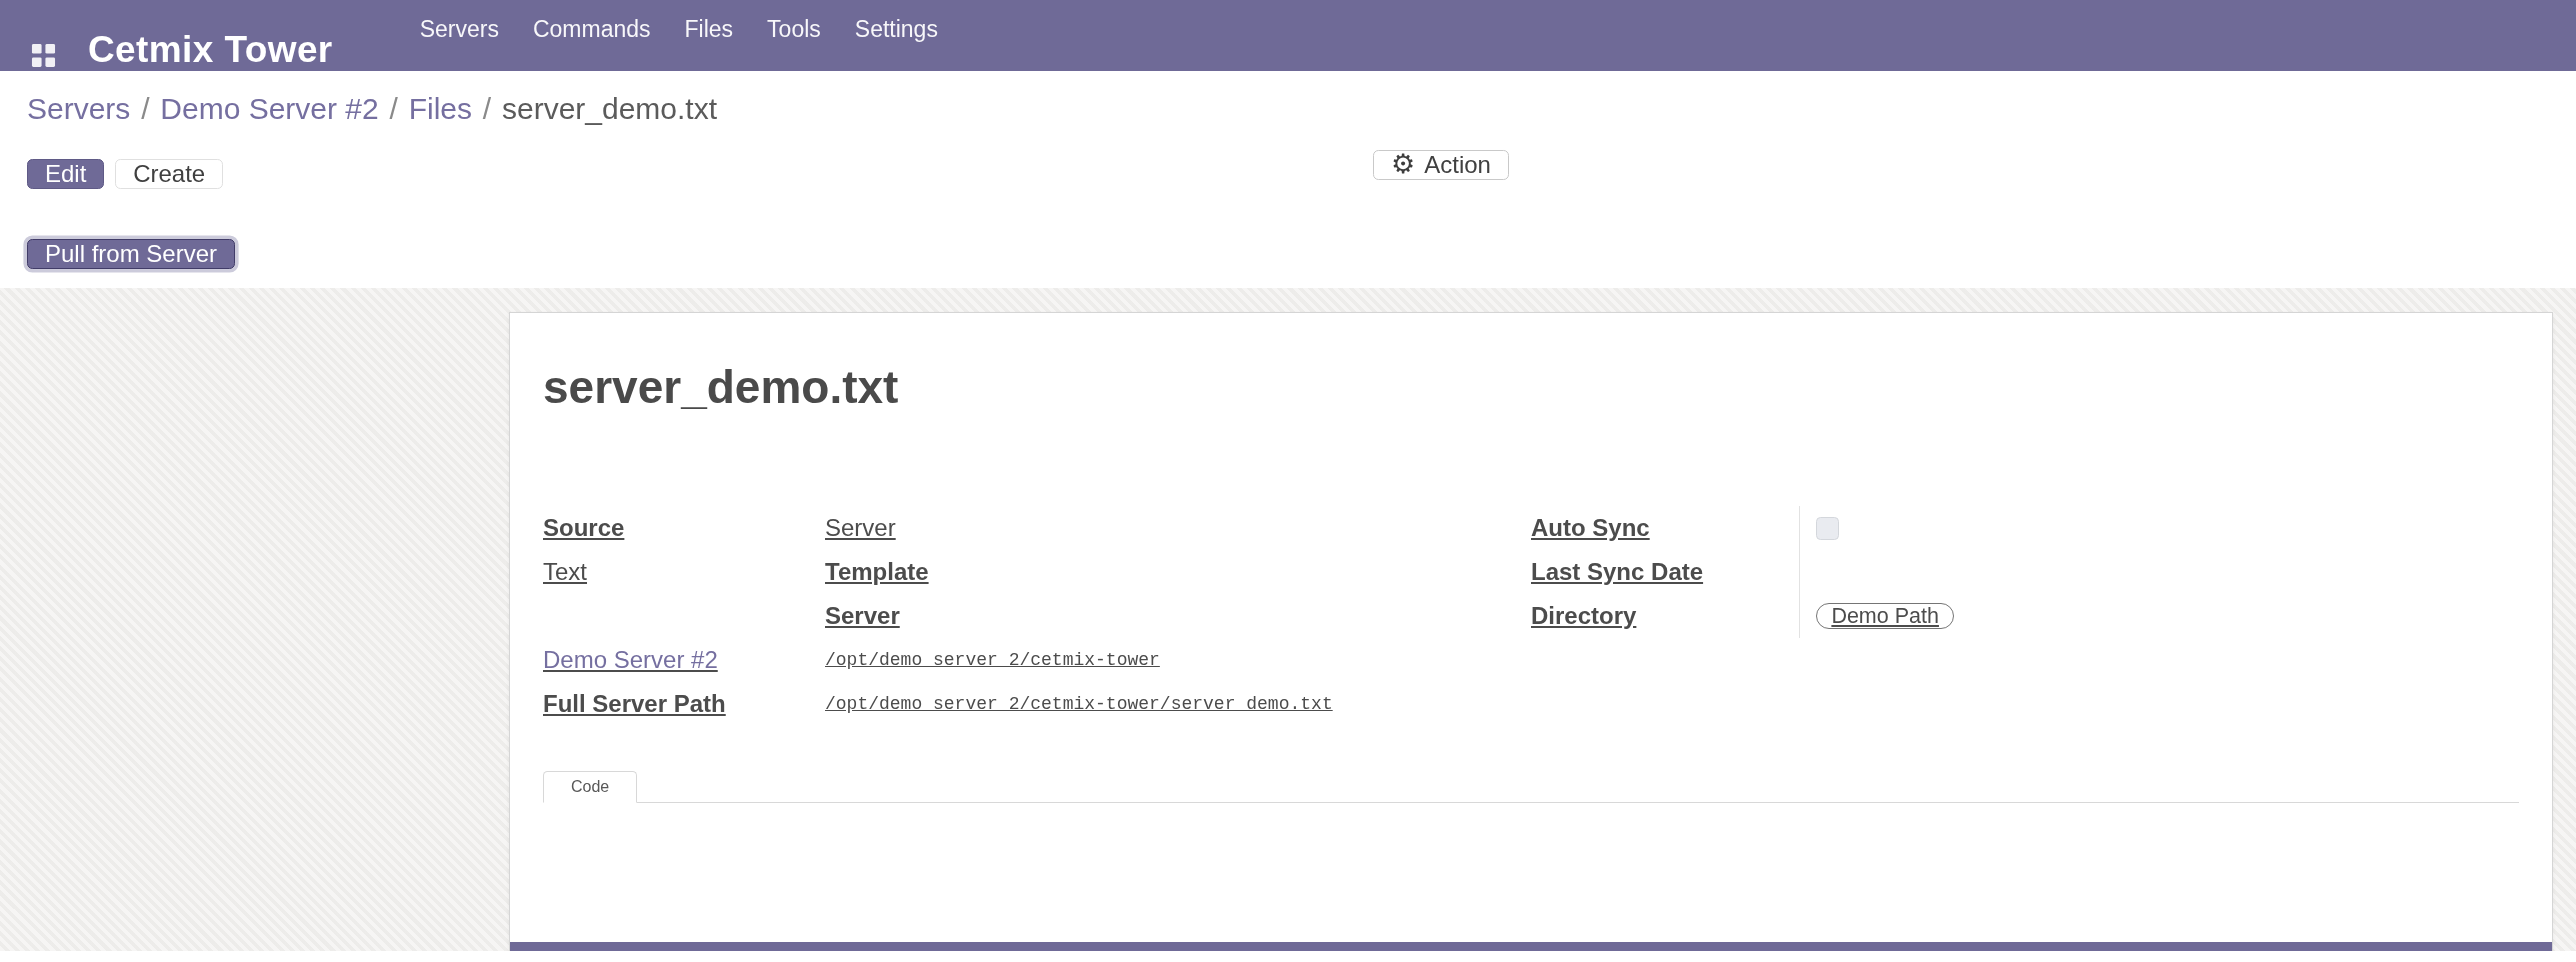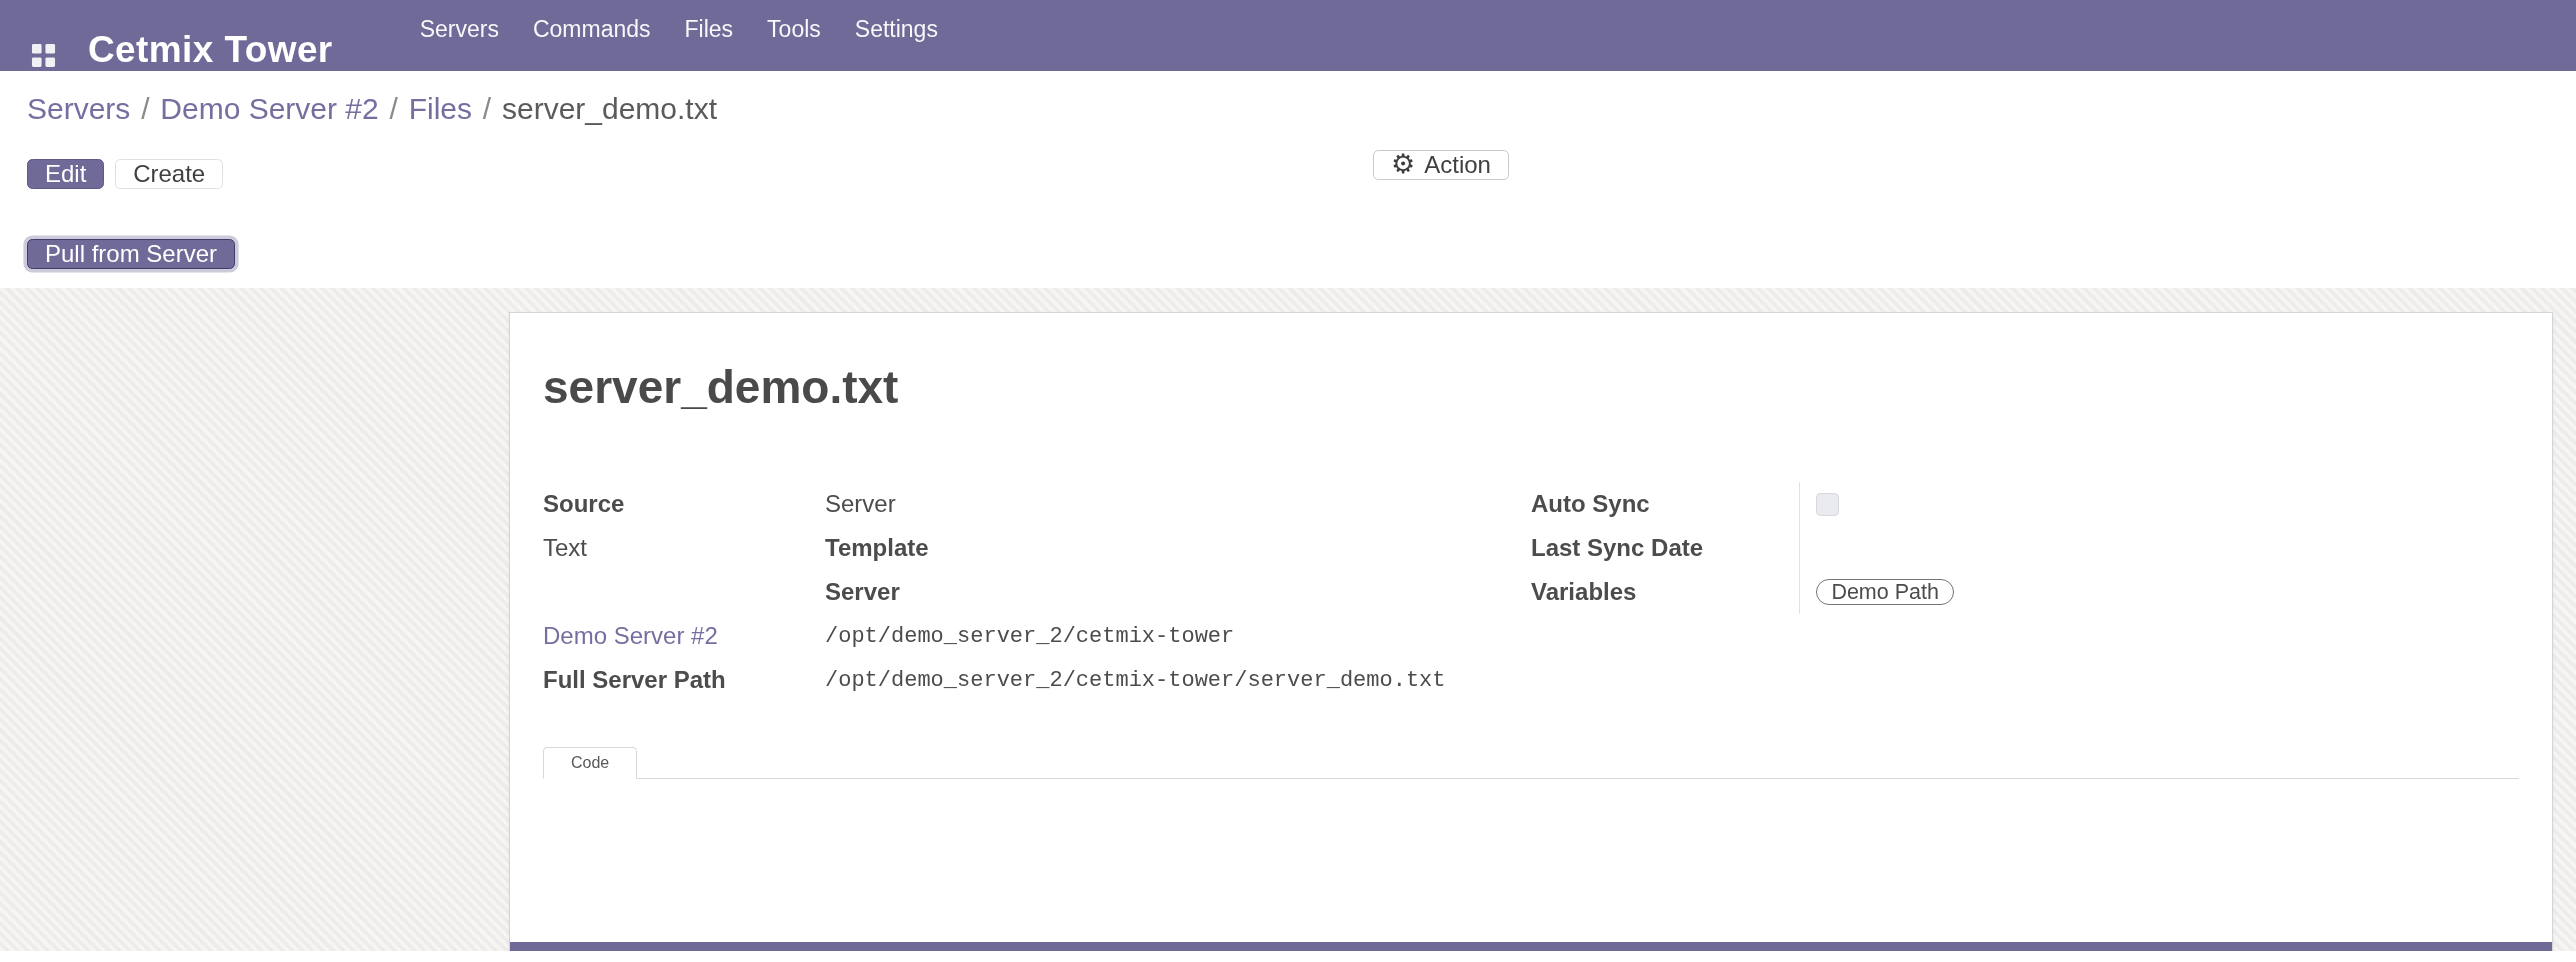--- a/index.html
+++ b/index.html
@@ -40,27 +40,27 @@
     background-color:var(--content-bg,#f0efed);
     background-image:repeating-linear-gradient(45deg, rgba(255,255,255,.4) 0 3.6px, rgba(0,0,0,.012) 3.6px 7.2px);
   }
   .sheet {
     position:relative; width:2044px; margin-left:509px; margin-top:24px; height:862px;
     background:#fff; border:0.9px solid #d5d5d5; box-shadow:0 0.9px 3.6px rgba(0,0,0,.06);
     padding:0 33px;
   }
   .sheet-title { margin-top:47px; font-size:46px; font-weight:700; color:#4a4a4a; line-height:54px; }
 
-  .o_group { display:grid; grid-template-columns:1fr 1fr; margin-top:68px; align-items:start; }
+  .o_group { display:grid; grid-template-columns:1fr 1fr; margin-top:92px; align-items:start;text-decoration:underline; }
   .inner-group { display:grid; align-content:start; }
   .inner-left  { grid-template-columns:282px 1fr; }
   .inner-right { grid-template-columns:268px 1fr; }
   .flabel { font-weight:700; font-size:24px; color:#4c4c4c; min-height:44px; display:flex; align-items:center; padding-right:18px; white-space:nowrap; }
   .fvalue { font-size:24px; min-height:44px; display:flex; align-items:center; color:#4c4c4c; white-space:nowrap; }
-  .fvalue.mono { font-family:"Liberation Mono","DejaVu Sans Mono",monospace; font-size:22px; }
+  .fvalue.mono { font-family:"Liberation Mono","DejaVu Sans Mono",monospace; font-size:18px; }
   a.fvalue { color:var(--link,#756fa0); text-decoration:none; cursor:pointer; }
   .vcell { border-left:0.9px solid #e2e2e2; padding-left:16px; }
   .checkbox { width:23px; height:23px; border-radius:4.5px; background:#e9ebf0; border:0.9px solid #d4d7dc; display:inline-block; }
   .tag { display:inline-flex; align-items:center; height:26px; padding:0 14.4px; border:1.8px solid #757575;
          border-radius:897px; font-size:21.5px; color:#4c4c4c; background:#fff; }
 
   .nav-tabs { margin-top:45px; display:flex; border-bottom:0.9px solid #d8d8d8; }
   .tab { font-size:16px; color:#585858; padding:6px 27px; border:0.9px solid transparent; cursor:pointer; }
   .tab.active { background:#fff; border-color:#d8d8d8; border-bottom-color:#fff; margin-bottom:-0.9px; border-radius:4.5px 4.5px 0 0; }
 
@@ -134,21 +134,21 @@
 
       <div class="inner-group inner-right">
         <div class="flabel">Auto Sync</div>
         <div class="fvalue vcell">
           <span class="checkbox"></span>
         </div>
 
         <div class="flabel">Last Sync Date</div>
         <div class="fvalue vcell"></div>
 
-        <div class="flabel">Variables</div>
+        <div class="flabel">Directory</div>
         <div class="fvalue vcell">
           <span class="tag">Demo Path</span>
         </div>
       </div>
     </div>
 
     <div class="nav-tabs">
       <div class="tab active">Code</div>
     </div>
     <div class="tab-content"></div>

